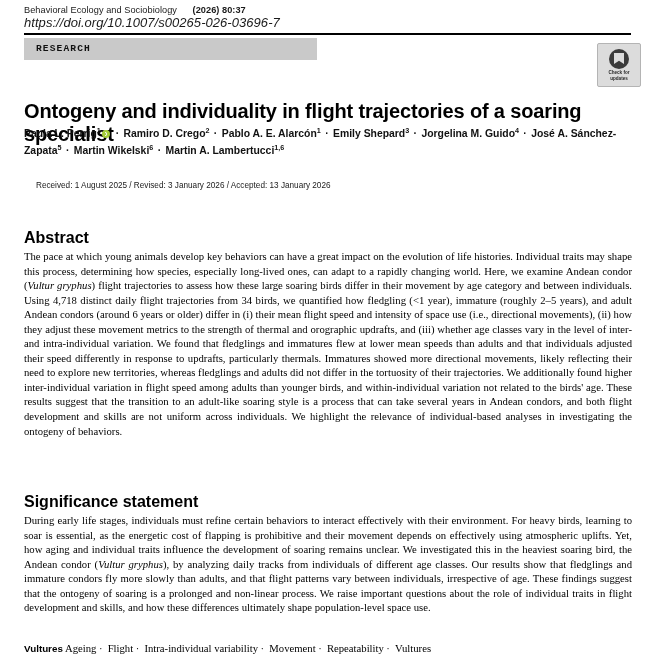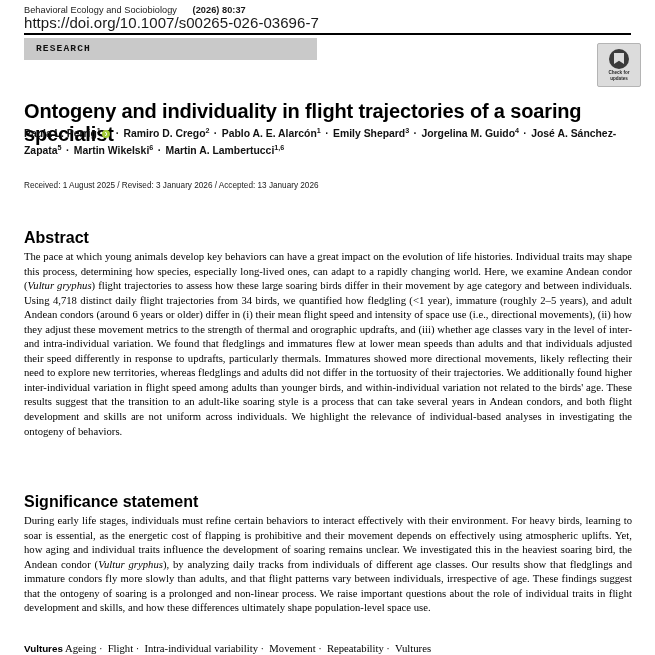--- a/index.html
+++ b/index.html
@@ -37,22 +37,23 @@
   .journal-line1 {
     white-space: pre;
   }
   .journal-name {
     font-weight: 400;
   }
   .journal-vol {
     font-weight: 700;
   }
   .journal-doi {
-    font-size: 15px;
+    font-size: 13px;
     color: #1a1a1a;
+    font-style: italic;
   }
 
   
   .top-rule {
     position: absolute;
     left: 24px;
     top: 33px;
     width: 607px;
     height: 2.2px;
     background: #000000;
@@ -174,21 +175,21 @@
     height: 4px;
     border-radius: 0 2px 2px 0;
     border: 1.1px solid #ffffff;
     border-left: none;
     box-sizing: border-box;
   }
 
   
   .pubdates {
     position: absolute;
-    left: 24px;
+    left: 36px;
     top: 180px;
     font-size: 8.2px;
     line-height: 12.4px;
     color: #1a1a1a;
   }
 
   
   .section-head {
     font-size: 16px;
     font-weight: 700;

